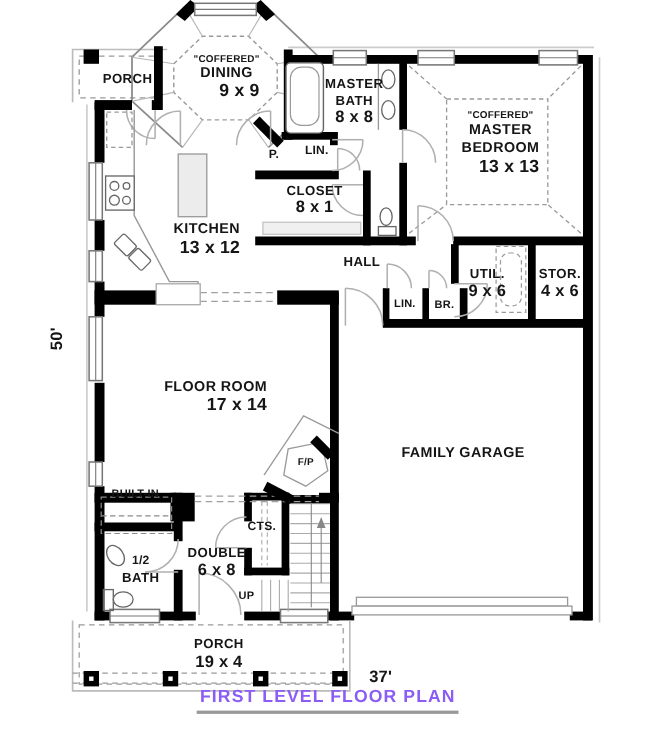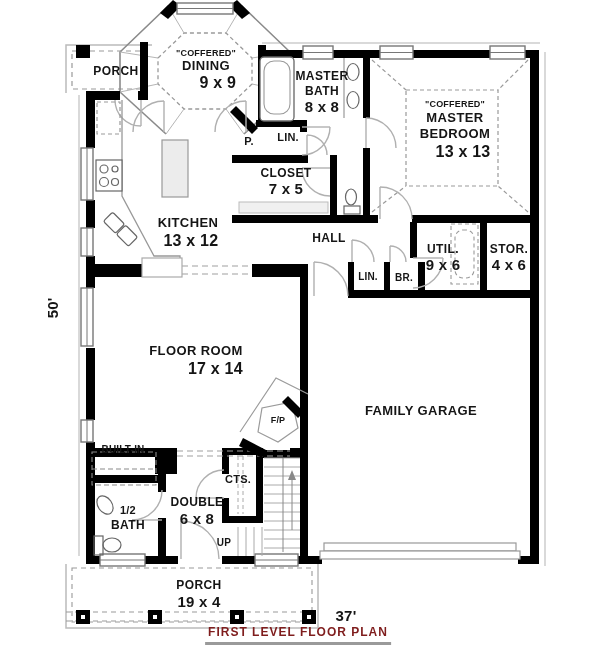--- a/index.html
+++ b/index.html
@@ -10,21 +10,21 @@
        white-space:nowrap;text-align:center;line-height:1.05;letter-spacing:.2px;}
   .s9 {font-size:9px;}
   .s10{font-size:10px;}
   .s11{font-size:11px;}
   .s12{font-size:12px;letter-spacing:.4px;}
   .s13{font-size:13px;letter-spacing:.4px;}
   .s15{font-size:15px;}
   .s16{font-size:16px;text-align:right;}
   #lbl-50ft{transform:rotate(-90deg);transform-origin:center center;}
   #title{position:absolute;left:298px;top:625px;transform:translateX(-50%);
-         font-size:12px;font-weight:bold;color:#7f1d1d;letter-spacing:1px;white-space:nowrap;
+         font-size:16px;font-weight:bold;color:#8b5cf6;letter-spacing:1px;white-space:nowrap;
          border-bottom:3px solid #9a9a9a;padding:0 3px 3px 3px;}
 </style>
 </head>
 <body>
 
 <div id="plan">
 
 <svg id="drawing" width="600" height="665" viewBox="0 0 600 665">
 
   <g stroke="#cccccc" stroke-width="1.5" fill="none">
@@ -345,28 +345,28 @@
   <span class="s15" style="display:block;margin-top:2px">8 x 8</span>
 </div>
 
 <div class="lbl" style="left:455px;top:100px">
   <span class="s9" style="display:block">"COFFERED"</span>
   <span class="s13" style="display:block;margin-top:2px">MASTER</span>
   <span class="s13" style="display:block;margin-top:2px">BEDROOM</span>
   <span class="s16" style="display:block;margin-top:3px">13 x 13</span>
 </div>
 
-<div class="lbl" style="left:188px;top:216px">
+<div class="lbl" style="left:188px;top:201px">
   <span class="s13" style="display:block">KITCHEN</span>
   <span class="s16" style="display:block;margin-top:3px">13 x 12</span>
 </div>
 
 <div class="lbl" style="left:286px;top:167px">
   <span class="s12" style="display:block">CLOSET</span>
-  <span class="s15" style="display:block;margin-top:1px">7 x 5</span>
+  <span class="s15" style="display:block;margin-top:1px">8 x 1</span>
 </div>
 
 <div class="lbl s11" style="left:249px;top:136px">P.</div>
 <div class="lbl s11" style="left:288px;top:132px">LIN.</div>
 <div class="lbl s12" style="left:329px;top:232px">HALL</div>
 
 <div class="lbl" style="left:443px;top:243px">
   <span class="s12" style="display:block">UTIL.</span>
   <span class="s15" style="display:block;margin-top:1px">9 x 6</span>
 </div>

